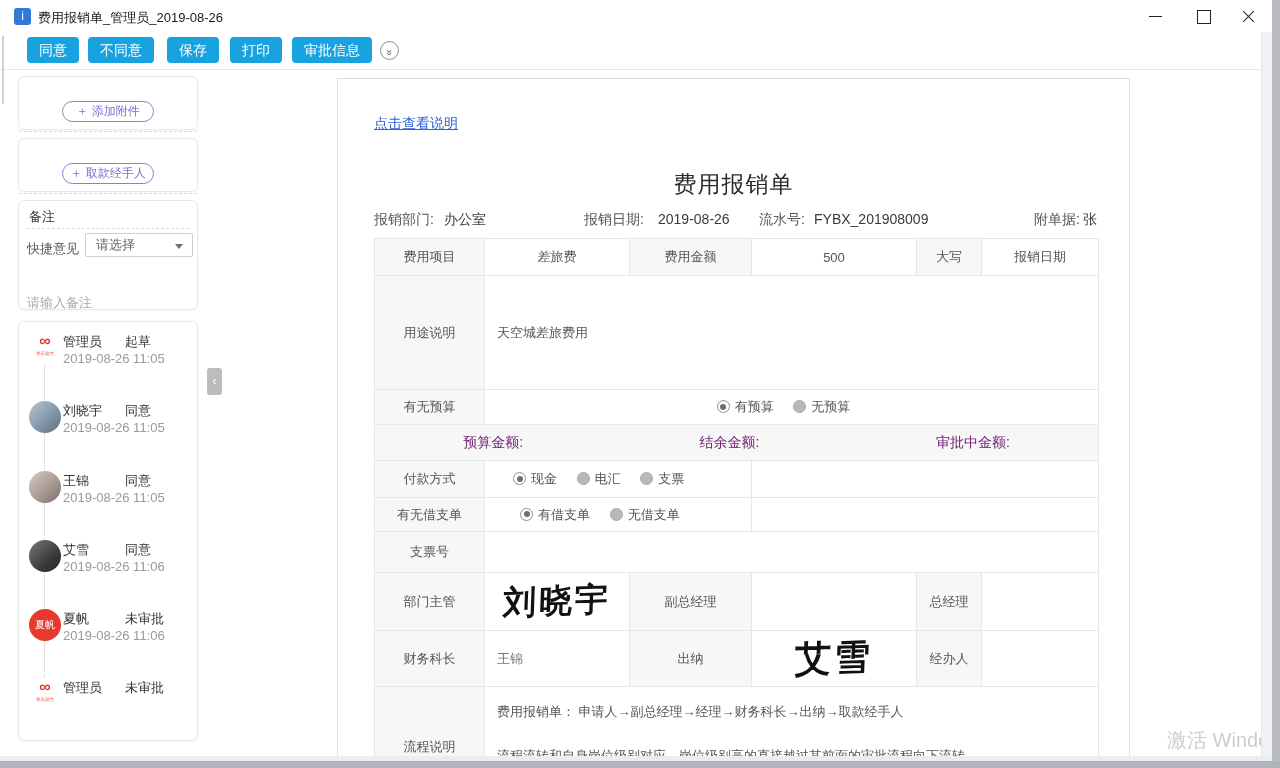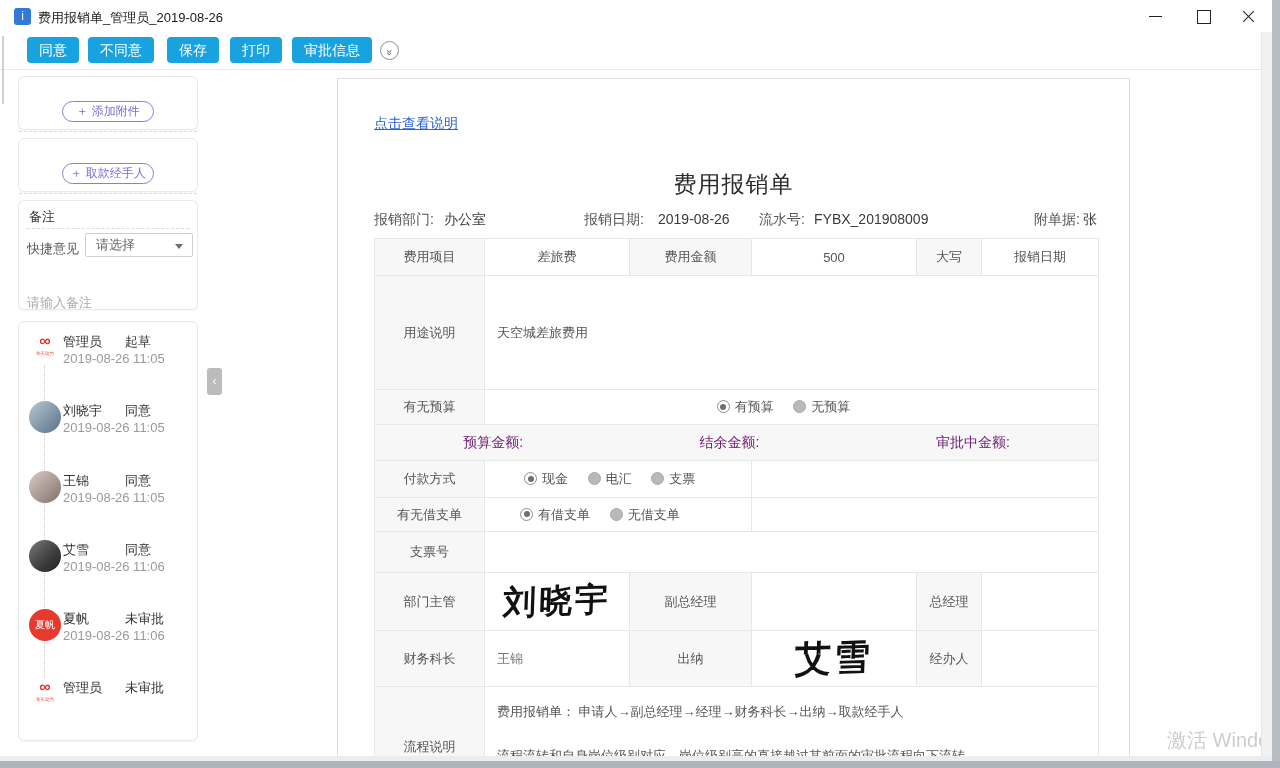--- a/index.html
+++ b/index.html
@@ -245,21 +245,21 @@
       <td colspan="6">
         <div class="budget-labels">
           <span>预算金额:</span>
           <span>结余金额:</span>
           <span>审批中金额:</span>
         </div>
       </td>
     </tr>
     <tr style="height:37px;">
       <td class="lbl">付款方式</td>
-      <td colspan="2" style="padding-left:39px;">
+      <td colspan="2" style="padding-left:28px;">
         <span class="rgroup">
           <span class="ritem"><span class="radio sel"></span><span class="rlabel">现金</span></span>
           <span class="ritem"><span class="radio"></span><span class="rlabel">电汇</span></span>
           <span class="ritem"><span class="radio"></span><span class="rlabel">支票</span></span>
         </span>
       </td>
       <td colspan="3"></td>
     </tr>
     <tr style="height:34px;">
       <td class="lbl">有无借支单</td>

